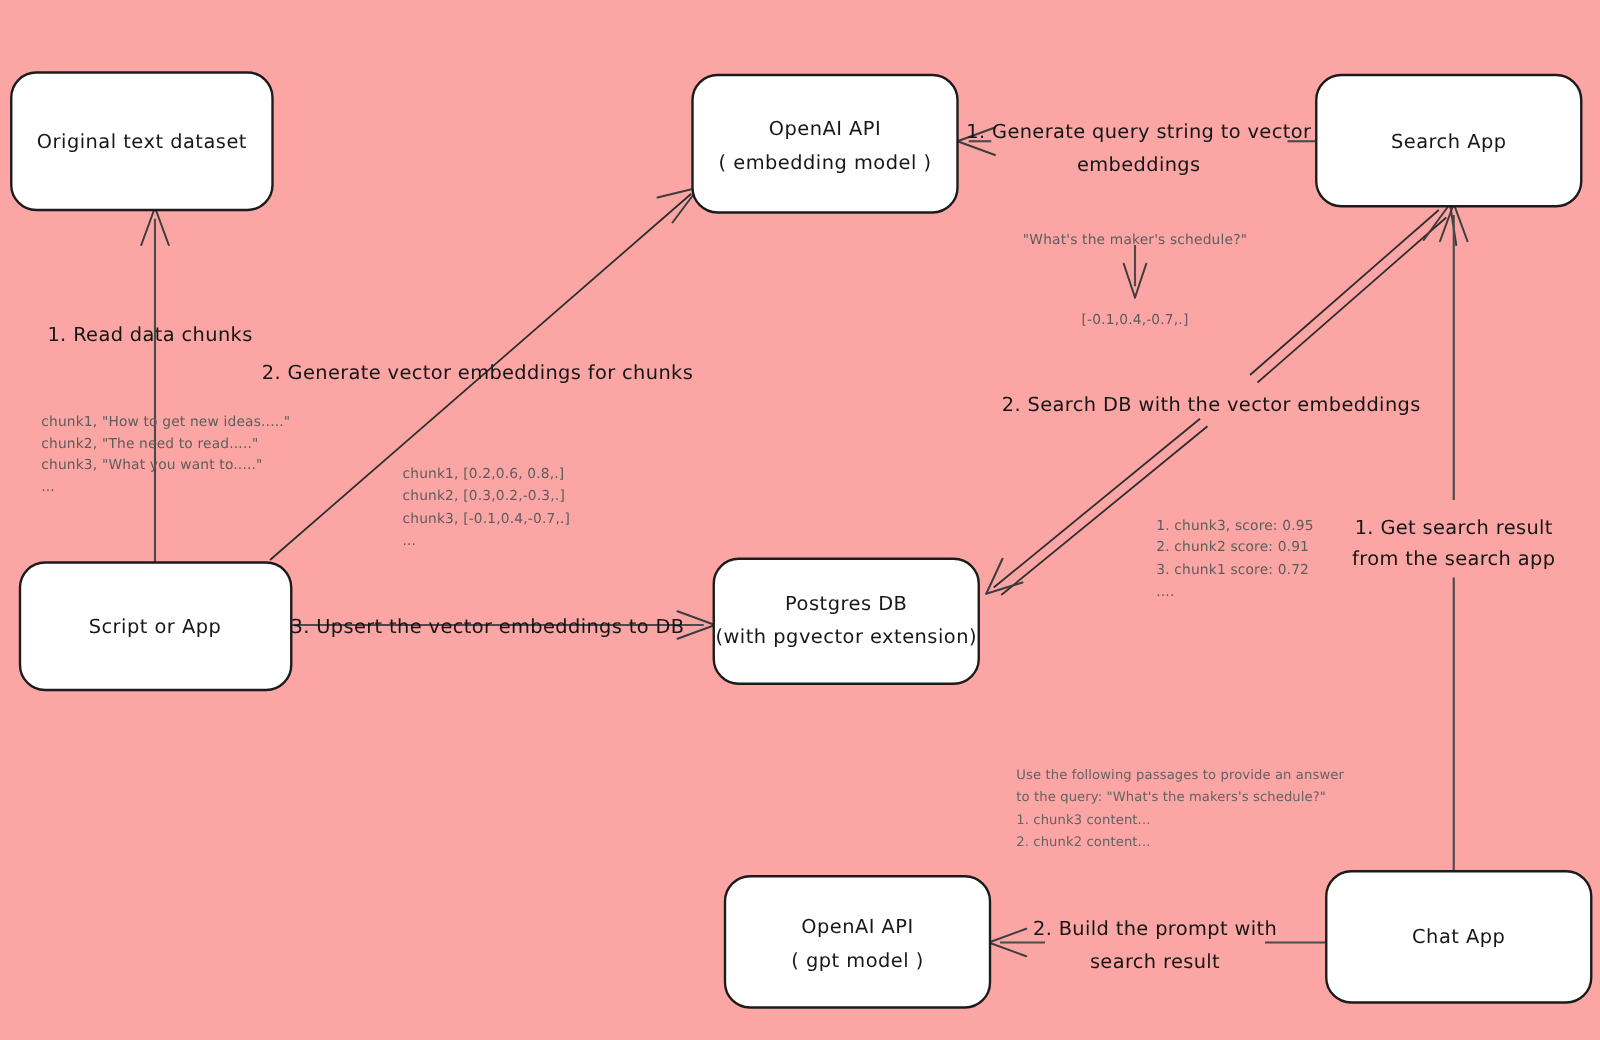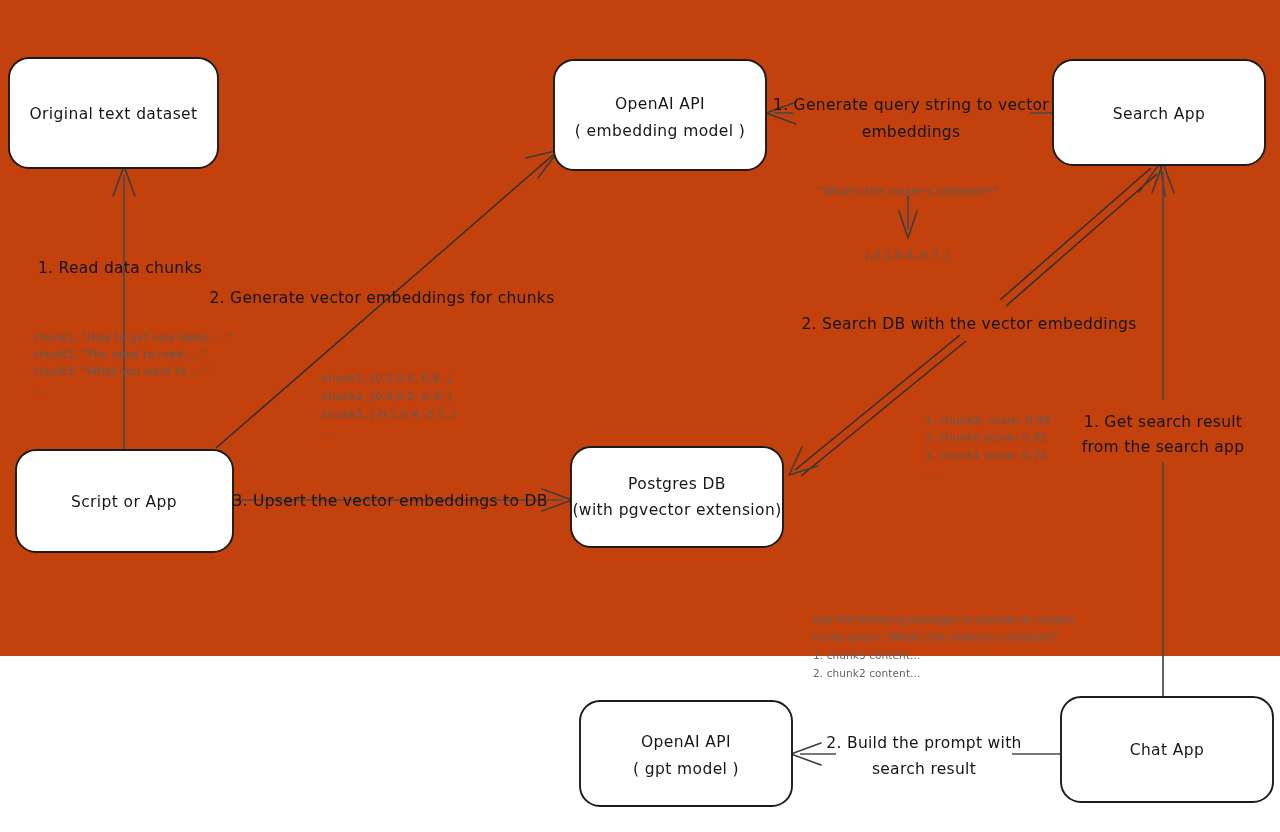--- a/index.html
+++ b/index.html
@@ -9,22 +9,22 @@
   }
   body {
     width: 1280px;
     height: 832px;
     font-family: "DejaVu Sans", sans-serif;
     overflow: hidden;
   }
   #diagram-root {
     position: relative;
     width: 1280px;
-    height: 656px;
-    background: #c2410c;
+    height: 832px;
+    background: #fca5a5;
   }
   svg#diagram-svg {
     position: absolute;
     top: 0;
     left: 0;
     width: 1280px;
     height: 832px;
   }
   .node-box {
     fill: #ffffff;

